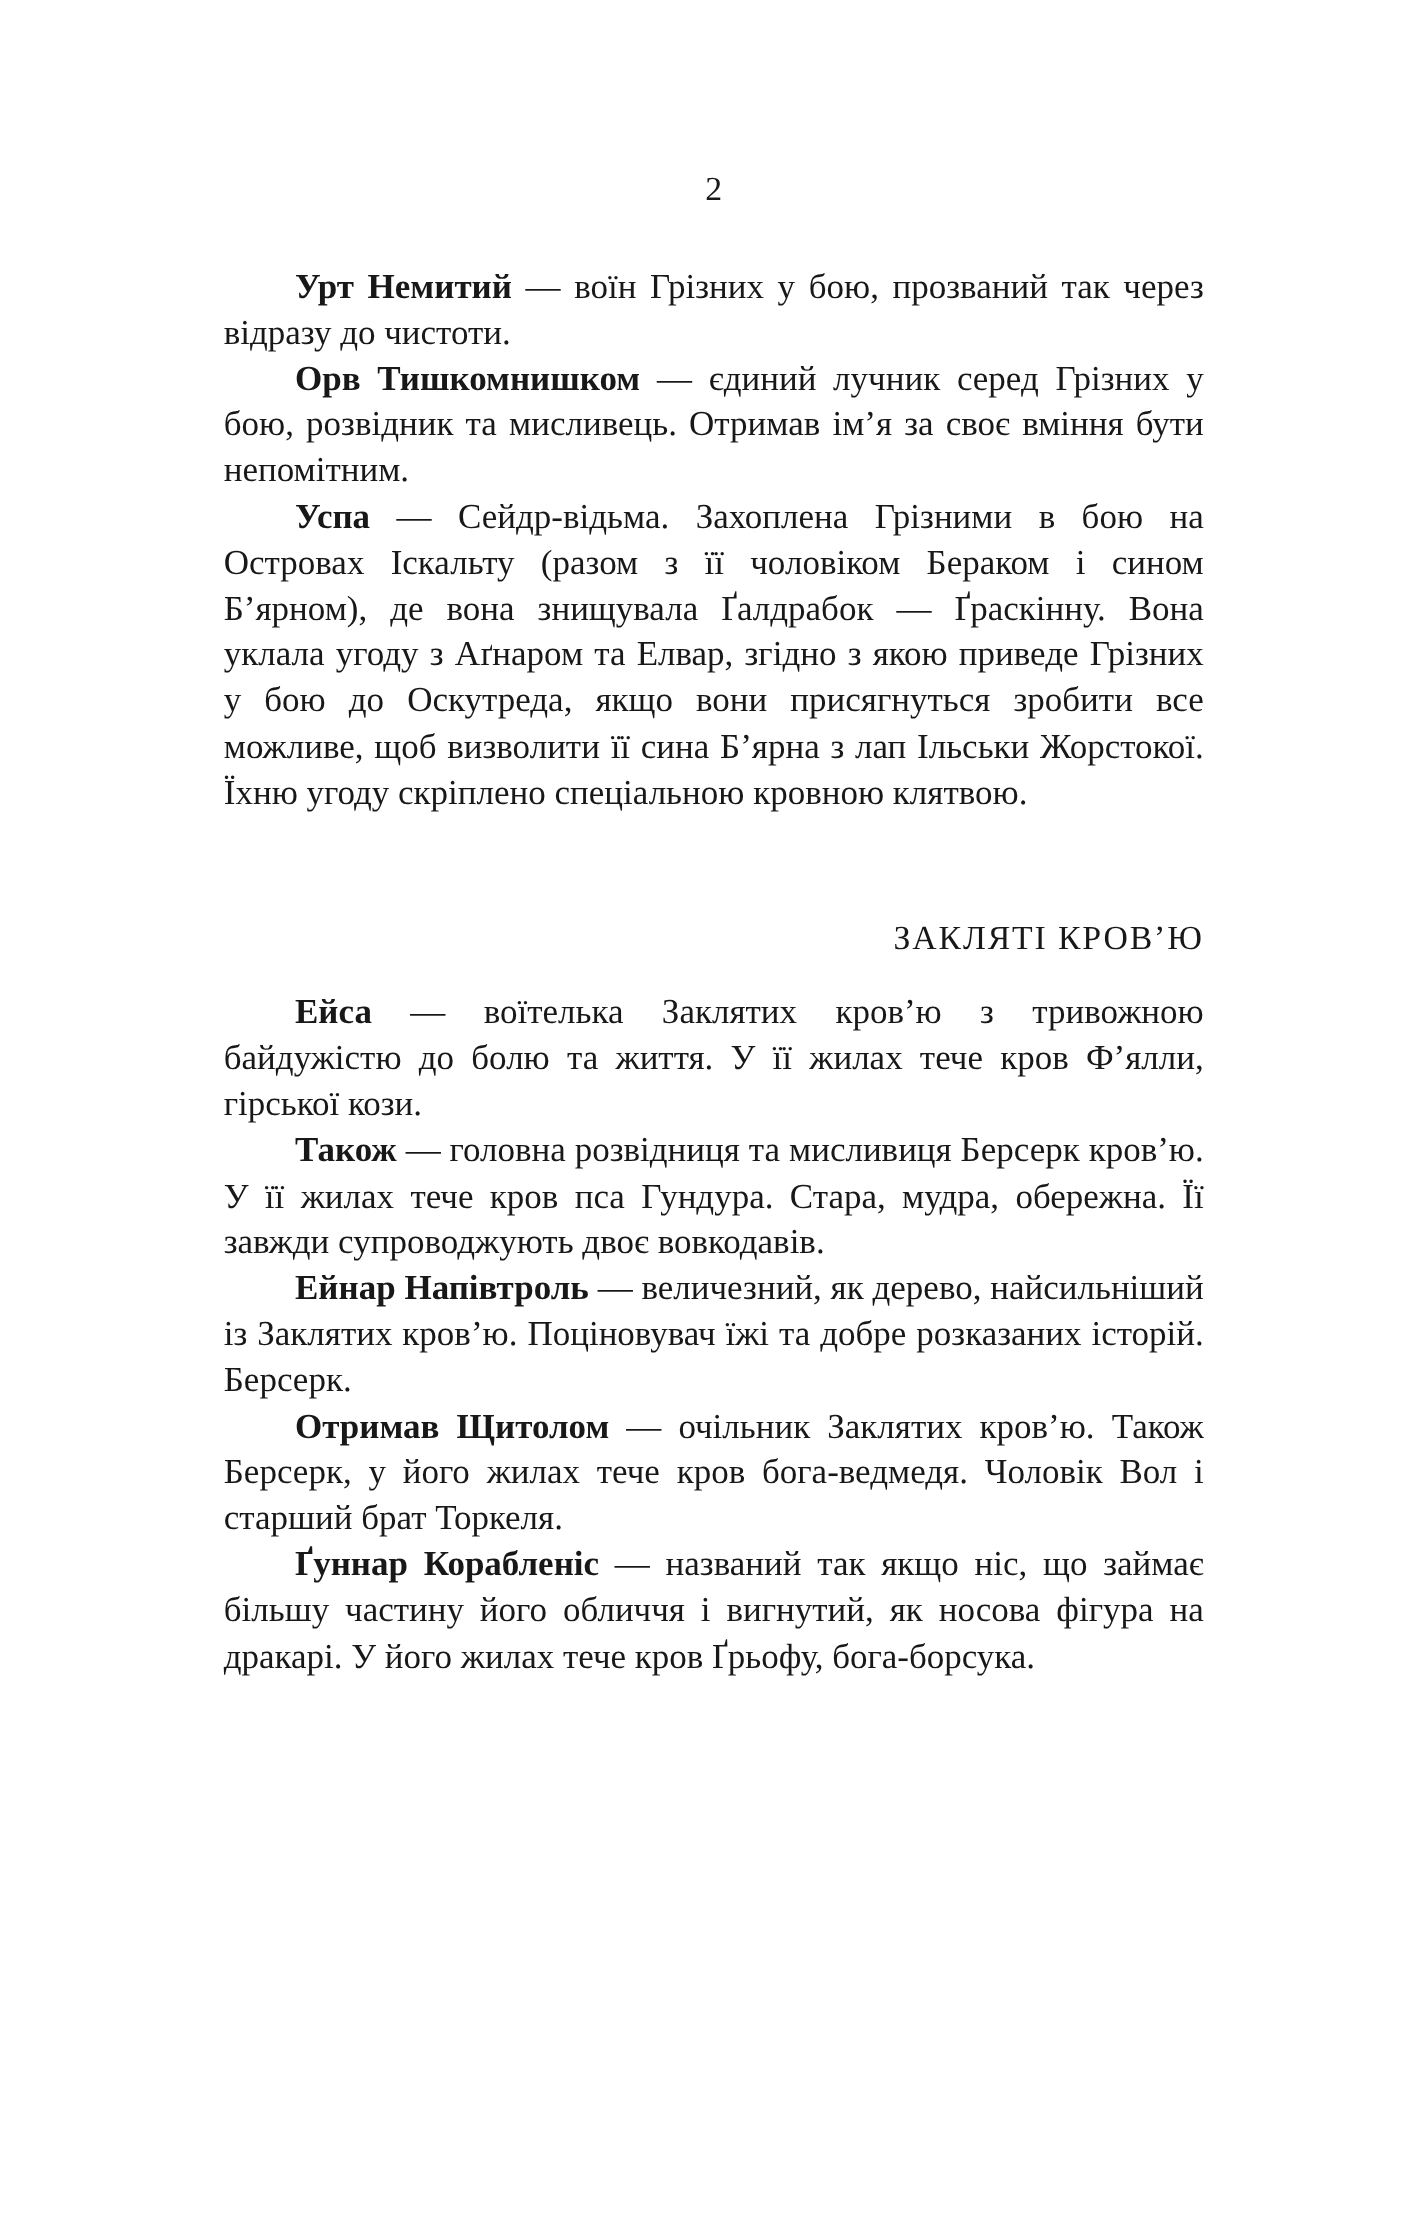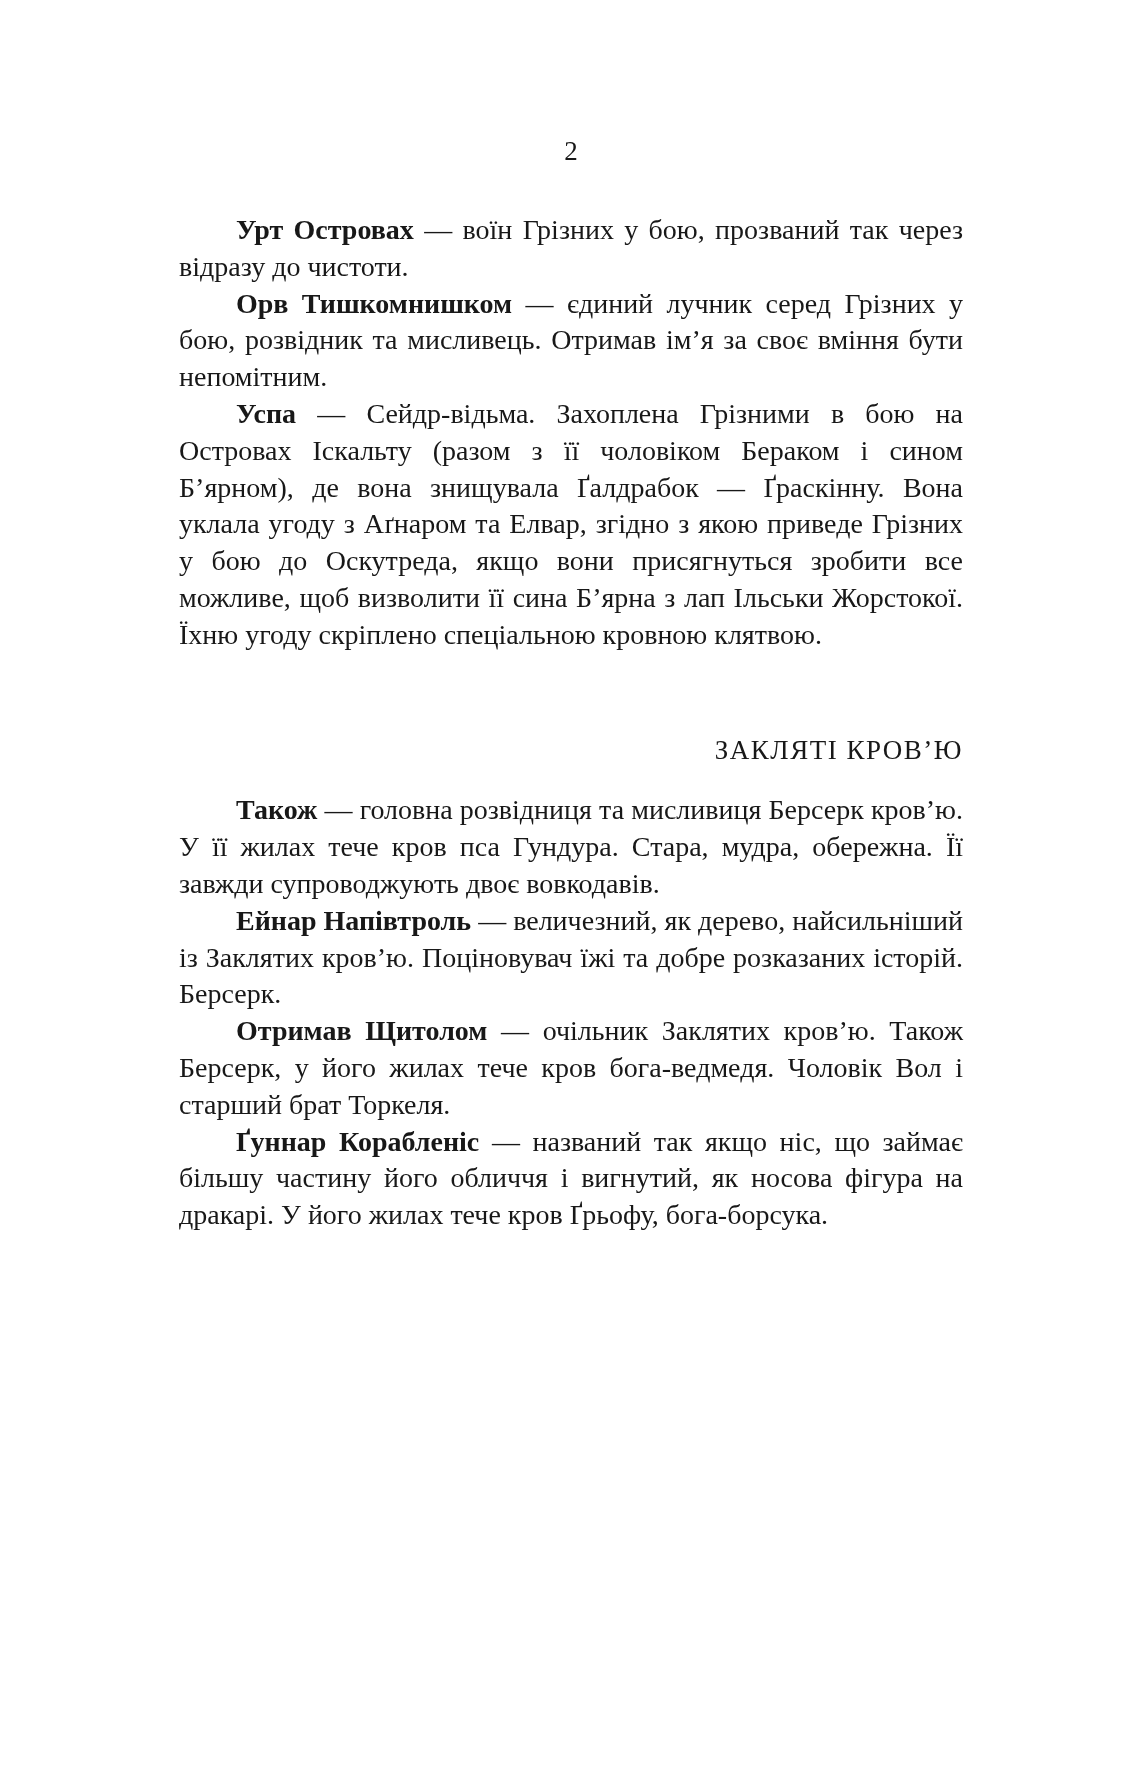--- a/index.html
+++ b/index.html
@@ -55,28 +55,29 @@
 </style>
 </head>
 <body>
 
 <div class="page">
 
   <div class="page-number">2</div>
 
   <div class="text-block">
 
-    <p class="entry"><b class="char-name">Урт Островах</b> <span>— воїн Грізних у бою, прозваний так через відразу до чистоти.</span></p>
+    <p class="entry"><b class="char-name">Урт Немитий</b> <span>— воїн Грізних у бою, прозваний так через відразу до чистоти.</span></p>
 
     <p class="entry"><b class="char-name">Орв Тишкомнишком</b> <span>— єдиний лучник серед Грізних у бою, розвідник та мисливець. Отримав ім’я за своє вміння бути непомітним.</span></p>
 
     <p class="entry"><b class="char-name">Успа</b> <span>— Сейдр-відьма. Захоплена Грізними в бою на Островах Іскальту (разом з її чоловіком Бераком і сином Б’ярном), де вона знищувала Ґалдрабок — Ґраскінну. Вона уклала угоду з Аґнаром та Елвар, згідно з якою приведе Грізних у бою до Оскутреда, якщо вони присягнуться зробити все можливе, щоб визволити її сина Б’ярна з лап Ільськи Жорстокої. Їхню угоду скріплено спеціальною кровною клятвою.</span></p>
 
     <h2 class="section-heading">ЗАКЛЯТІ КРОВ’Ю</h2>
 
+    <p class="entry"><b class="char-name">Ейса</b> <span>— воїтелька Заклятих кров’ю з тривожною байдужістю до болю та життя. У її жилах тече кров Ф’ялли, гірської кози.</span></p>
 
     <p class="entry"><b class="char-name">Також</b> <span>— головна розвідниця та мисливиця Берсерк кров’ю. У її жилах тече кров пса Гундура. Стара, мудра, обережна. Її завжди супроводжують двоє вовкодавів.</span></p>
 
     <p class="entry"><b class="char-name">Ейнар Напівтроль</b> <span>— величезний, як дерево, найсильніший із Заклятих кров’ю. Поціновувач їжі та добре розказаних історій. Берсерк.</span></p>
 
     <p class="entry"><b class="char-name">Отримав Щитолом</b> <span>— очільник Заклятих кров’ю. Також Берсерк, у його жилах тече кров бога-ведмедя. Чоловік Вол і старший брат Торкеля.</span></p>
 
     <p class="entry"><b class="char-name">Ґуннар Корабленіс</b> <span>— названий так якщо ніс, що займає більшу частину його обличчя і вигнутий, як носова фігура на дракарі. У його жилах тече кров Ґрьофу, бога-борсука.</span></p>
 
   </div>

